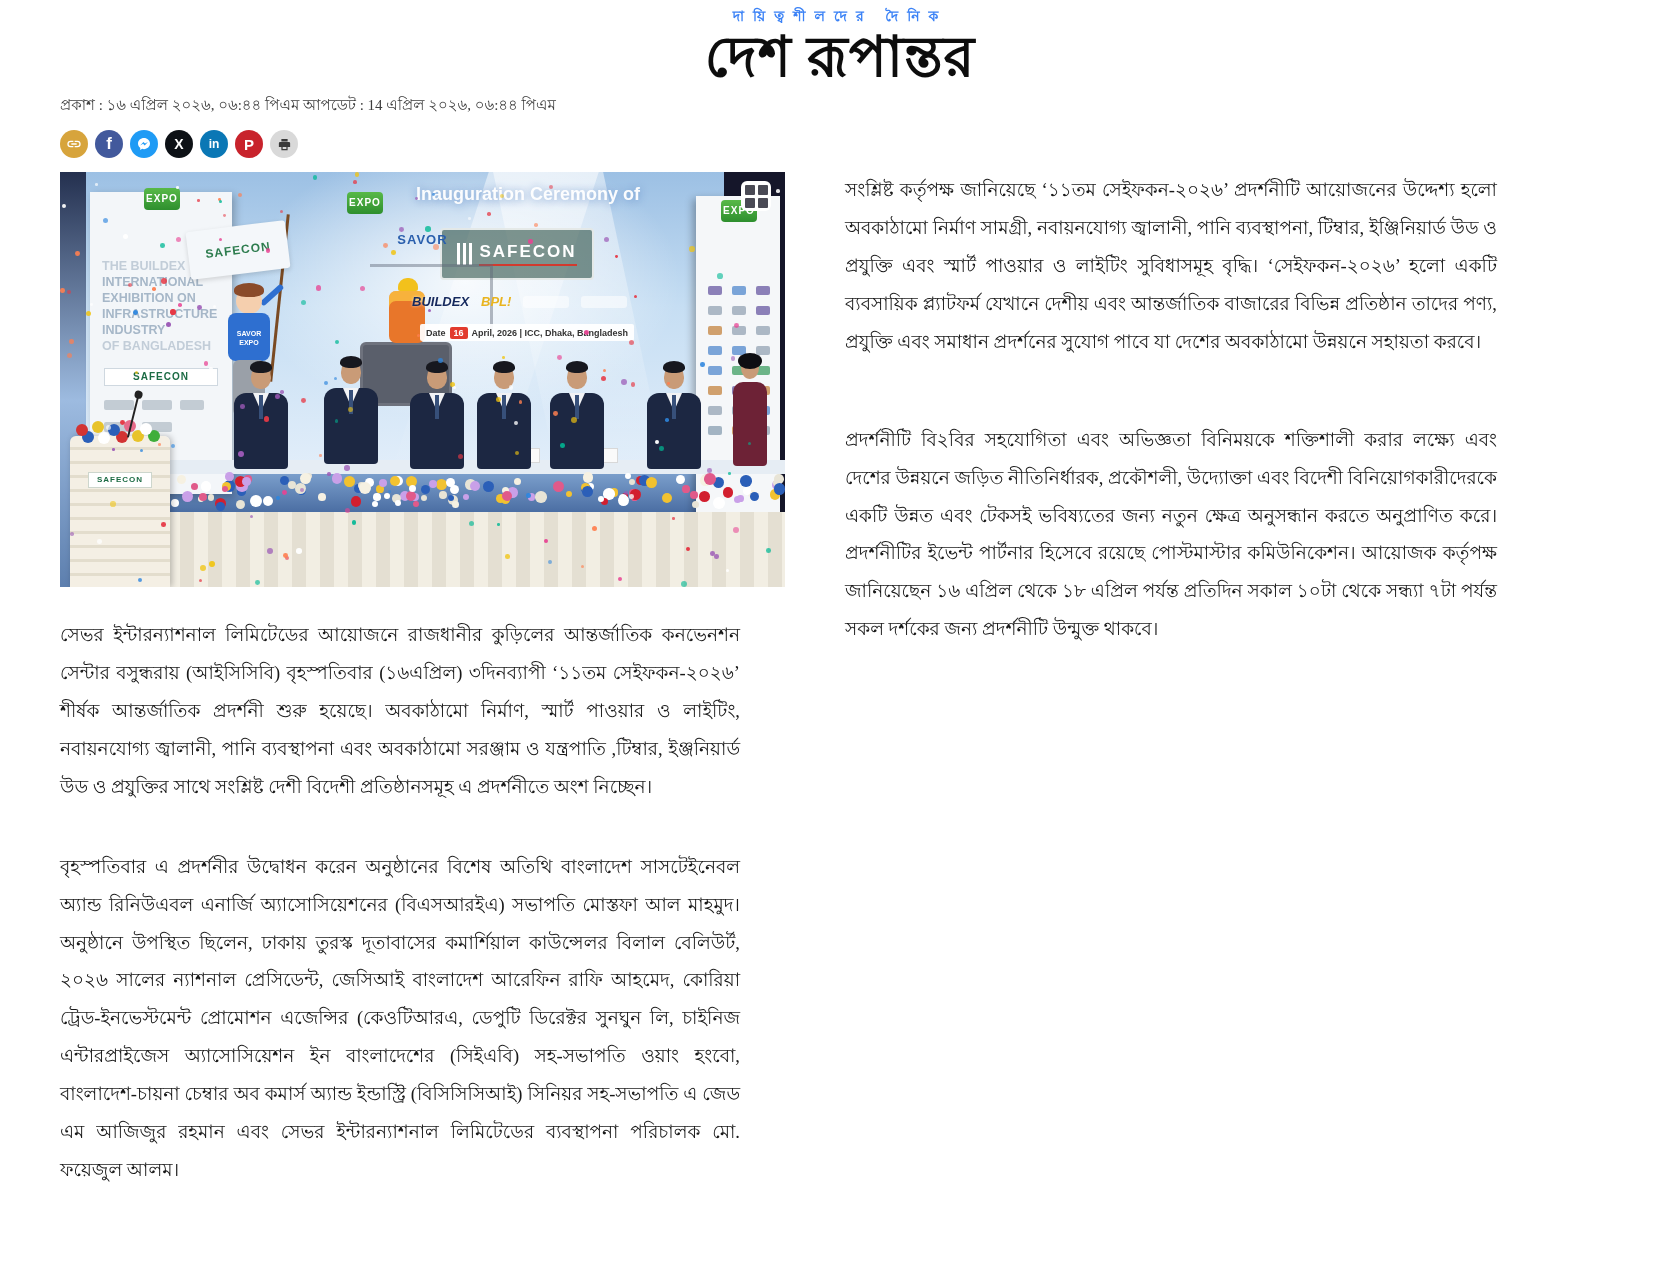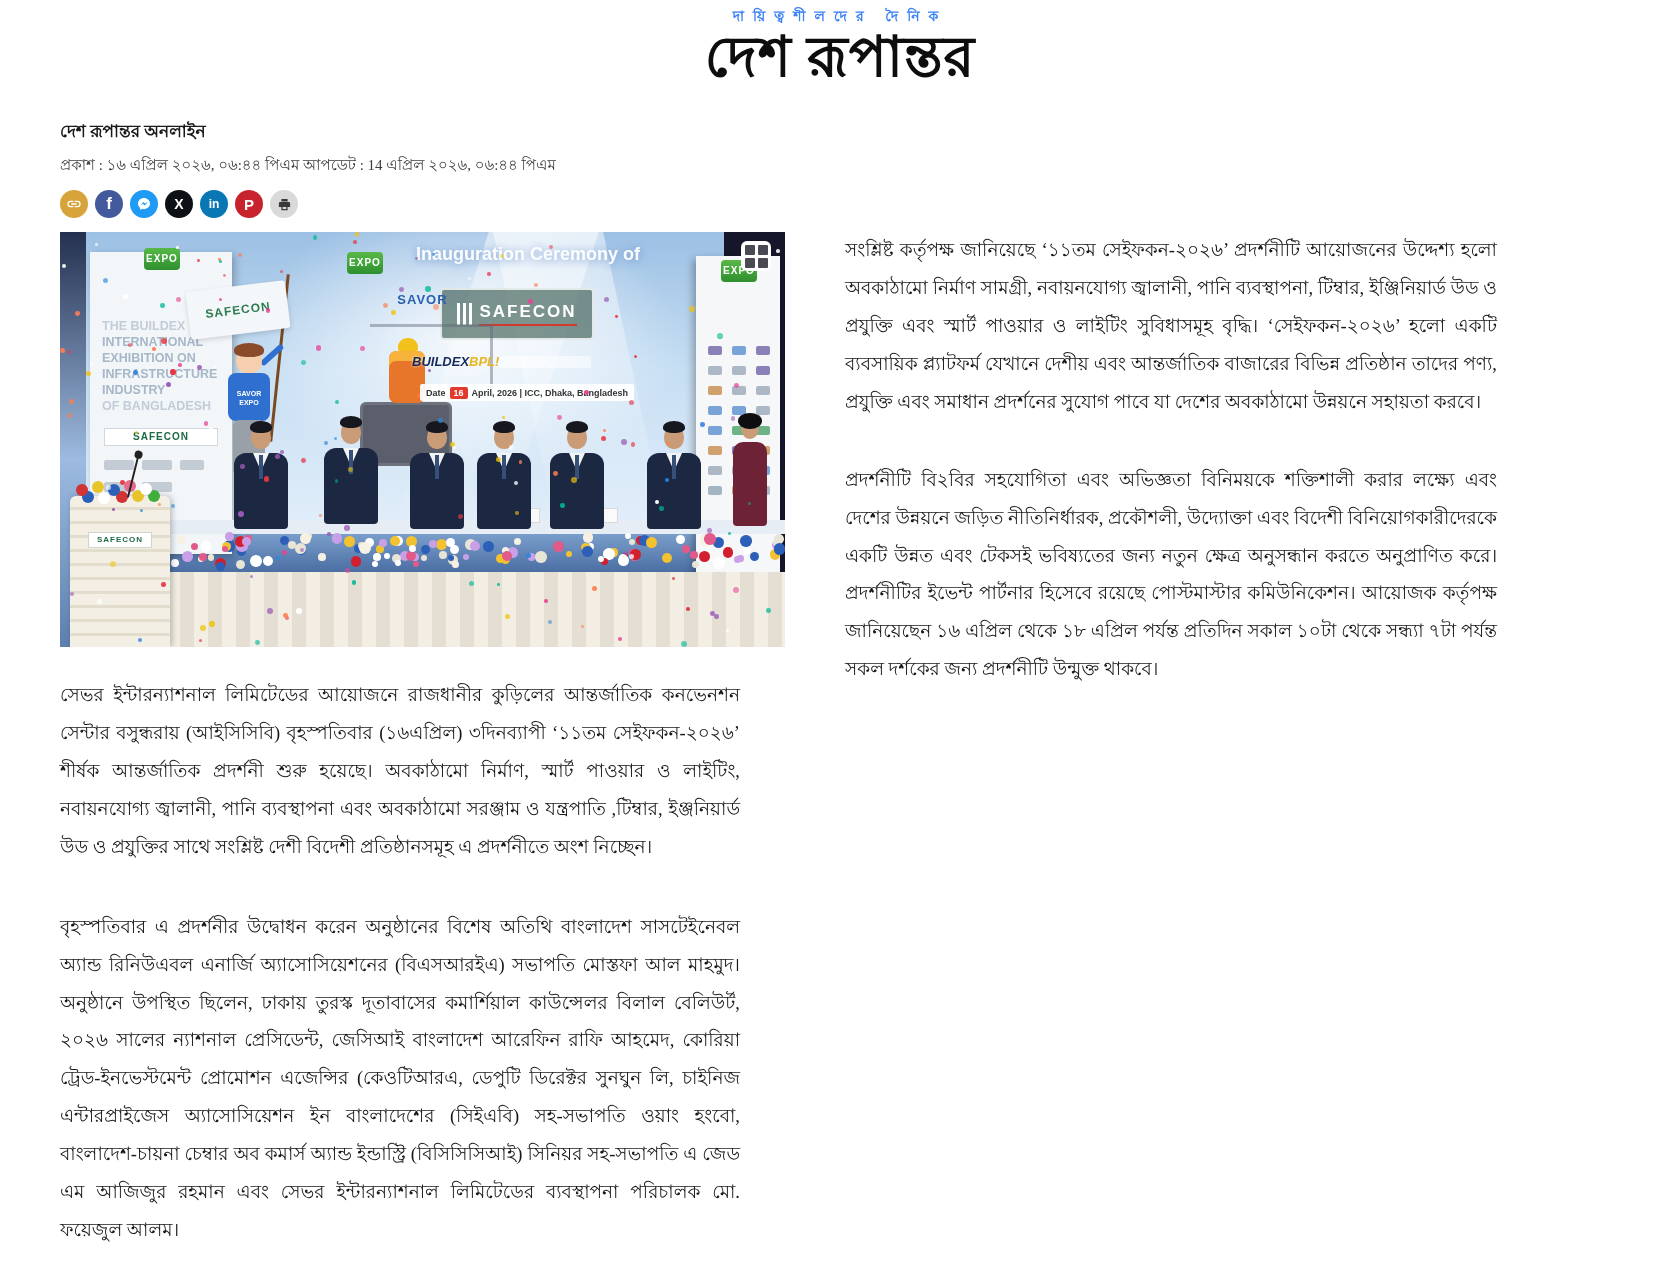--- a/index.html
+++ b/index.html
@@ -27,21 +27,21 @@
   .ic-pin{background:#c8232c;font-weight:bold;font-size:15px;}
   .ic-print{background:#d9d9d9;}
   
   .content{display:flex;gap:60px;margin-top:14px;}
   .leftcol{width:725px;flex:0 0 auto;}
   .rightcol{width:652px;flex:0 0 auto;}
   .para{font-size:18.5px;line-height:2.05;text-align:justify;color:#181818;margin:0;}
   .leftcol .para{width:680px;}
   .b1{margin-top:30px;}
   .b2{margin-top:42px;}
-  .r2{margin-top:40px;}
+  .r2{margin-top:60px;}
   
   .photo{position:relative;width:725px;height:415px;background:#15162a;overflow:hidden;}
   .photo *{position:absolute;}
   .backdrop{left:24px;top:0;width:640px;height:300px;
     background:linear-gradient(180deg,#9cc0e4 0%,#c6def3 45%,#e2eefa 100%);}
   .glow{left:190px;top:-30px;width:430px;height:280px;border-radius:50%;
     background:radial-gradient(closest-side,rgba(255,255,255,.85),rgba(255,255,255,0));}
   .beam{top:0;width:110px;height:300px;background:linear-gradient(rgba(255,255,255,.5),rgba(255,255,255,0));}
   .beam.bm1{left:380px;transform:skewX(-18deg);}
   .beam.bm2{left:465px;transform:skewX(12deg);}
@@ -84,21 +84,21 @@
     font:bold 7px/9px "Liberation Sans",sans-serif;text-align:center;padding-top:16px;box-sizing:border-box;}
   .mascot-shirt span{position:static;}
   .mascot-legs{left:173px;top:188px;width:32px;height:56px;background:#9aa0a8;border-radius:6px;}
   .crane{left:310px;top:92px;width:120px;height:70px;border-top:3px solid rgba(95,105,120,.45);border-right:3px solid rgba(95,105,120,.45);}
   .machine{left:300px;top:170px;width:92px;height:64px;background:#5a5f6b;border-radius:6px;
     box-shadow:inset 0 0 0 3px rgba(255,255,255,.12);}
   .worker-helmet{left:338px;top:106px;width:20px;height:13px;background:#f2c11c;border-radius:9px 9px 2px 2px;}
   .worker-body{left:329px;top:119px;width:36px;height:52px;background:#e8762a;border-radius:7px;
     box-shadow:inset 0 10px 0 rgba(255,210,70,.65);}
   
-  .sponsor-row{left:352px;top:122px;display:flex;align-items:center;}
+  .sponsor-row{left:352px;top:122px;display:flex;gap:12px;align-items:center;}
   .sponsor-row *{position:static;}
   .chip-buildex{color:#162a5e;font:italic bold 13px "Liberation Sans",sans-serif;text-shadow:0 0 3px rgba(255,255,255,.7);}
   .chip-bpl{color:#e9b41f;font:italic bold 13px "Liberation Sans",sans-serif;}
   .chip-blur{width:46px;height:12px;background:rgba(255,255,255,.55);border-radius:3px;}
   .date-strip{left:360px;top:152px;height:17px;display:flex;align-items:center;gap:4px;
     background:rgba(255,255,255,.93);padding:0 6px;border-radius:2px;
     font:bold 9px "Liberation Sans",sans-serif;color:#333;}
   .date-strip *{position:static;}
   .date-day{background:#e23b2e;color:#fff;padding:1px 4px;border-radius:2px;}
   
@@ -143,21 +143,20 @@
 <body>
 
 <header class="masthead">
   <div class="tagline">দায়িত্বশীলদের দৈনিক</div>
   <div class="logo">দেশ রূপান্তর</div>
 </header>
 
 <div class="container">
 
 
-  <div class="byline">দেশ রূপান্তর অনলাইন</div>
   <div class="dateline">প্রকাশ : ১৬ এপ্রিল ২০২৬, ০৬:৪৪ পিএম আপডেট : 14 এপ্রিল ২০২৬, ০৬:৪৪ পিএম</div>
 
   <div class="share">
     <div class="ic ic-link">
       <svg viewBox="0 0 24 24" width="16" height="16" fill="#fff">
           <path d="M3.9 12a3.1 3.1 0 0 1 3.1-3.1h4V7H7a5 5 0 0 0 0 10h4v-1.9H7A3.1 3.1 0 0 1 3.9 12zM8 13h8v-2H8v2zm9-6h-4v1.9h4a3.1 3.1 0 1 1 0 6.2h-4V17h4a5 5 0 0 0 0-10z"></path>
         </svg>
     </div>
     <div class="ic ic-fb">
       <span>f</span>

